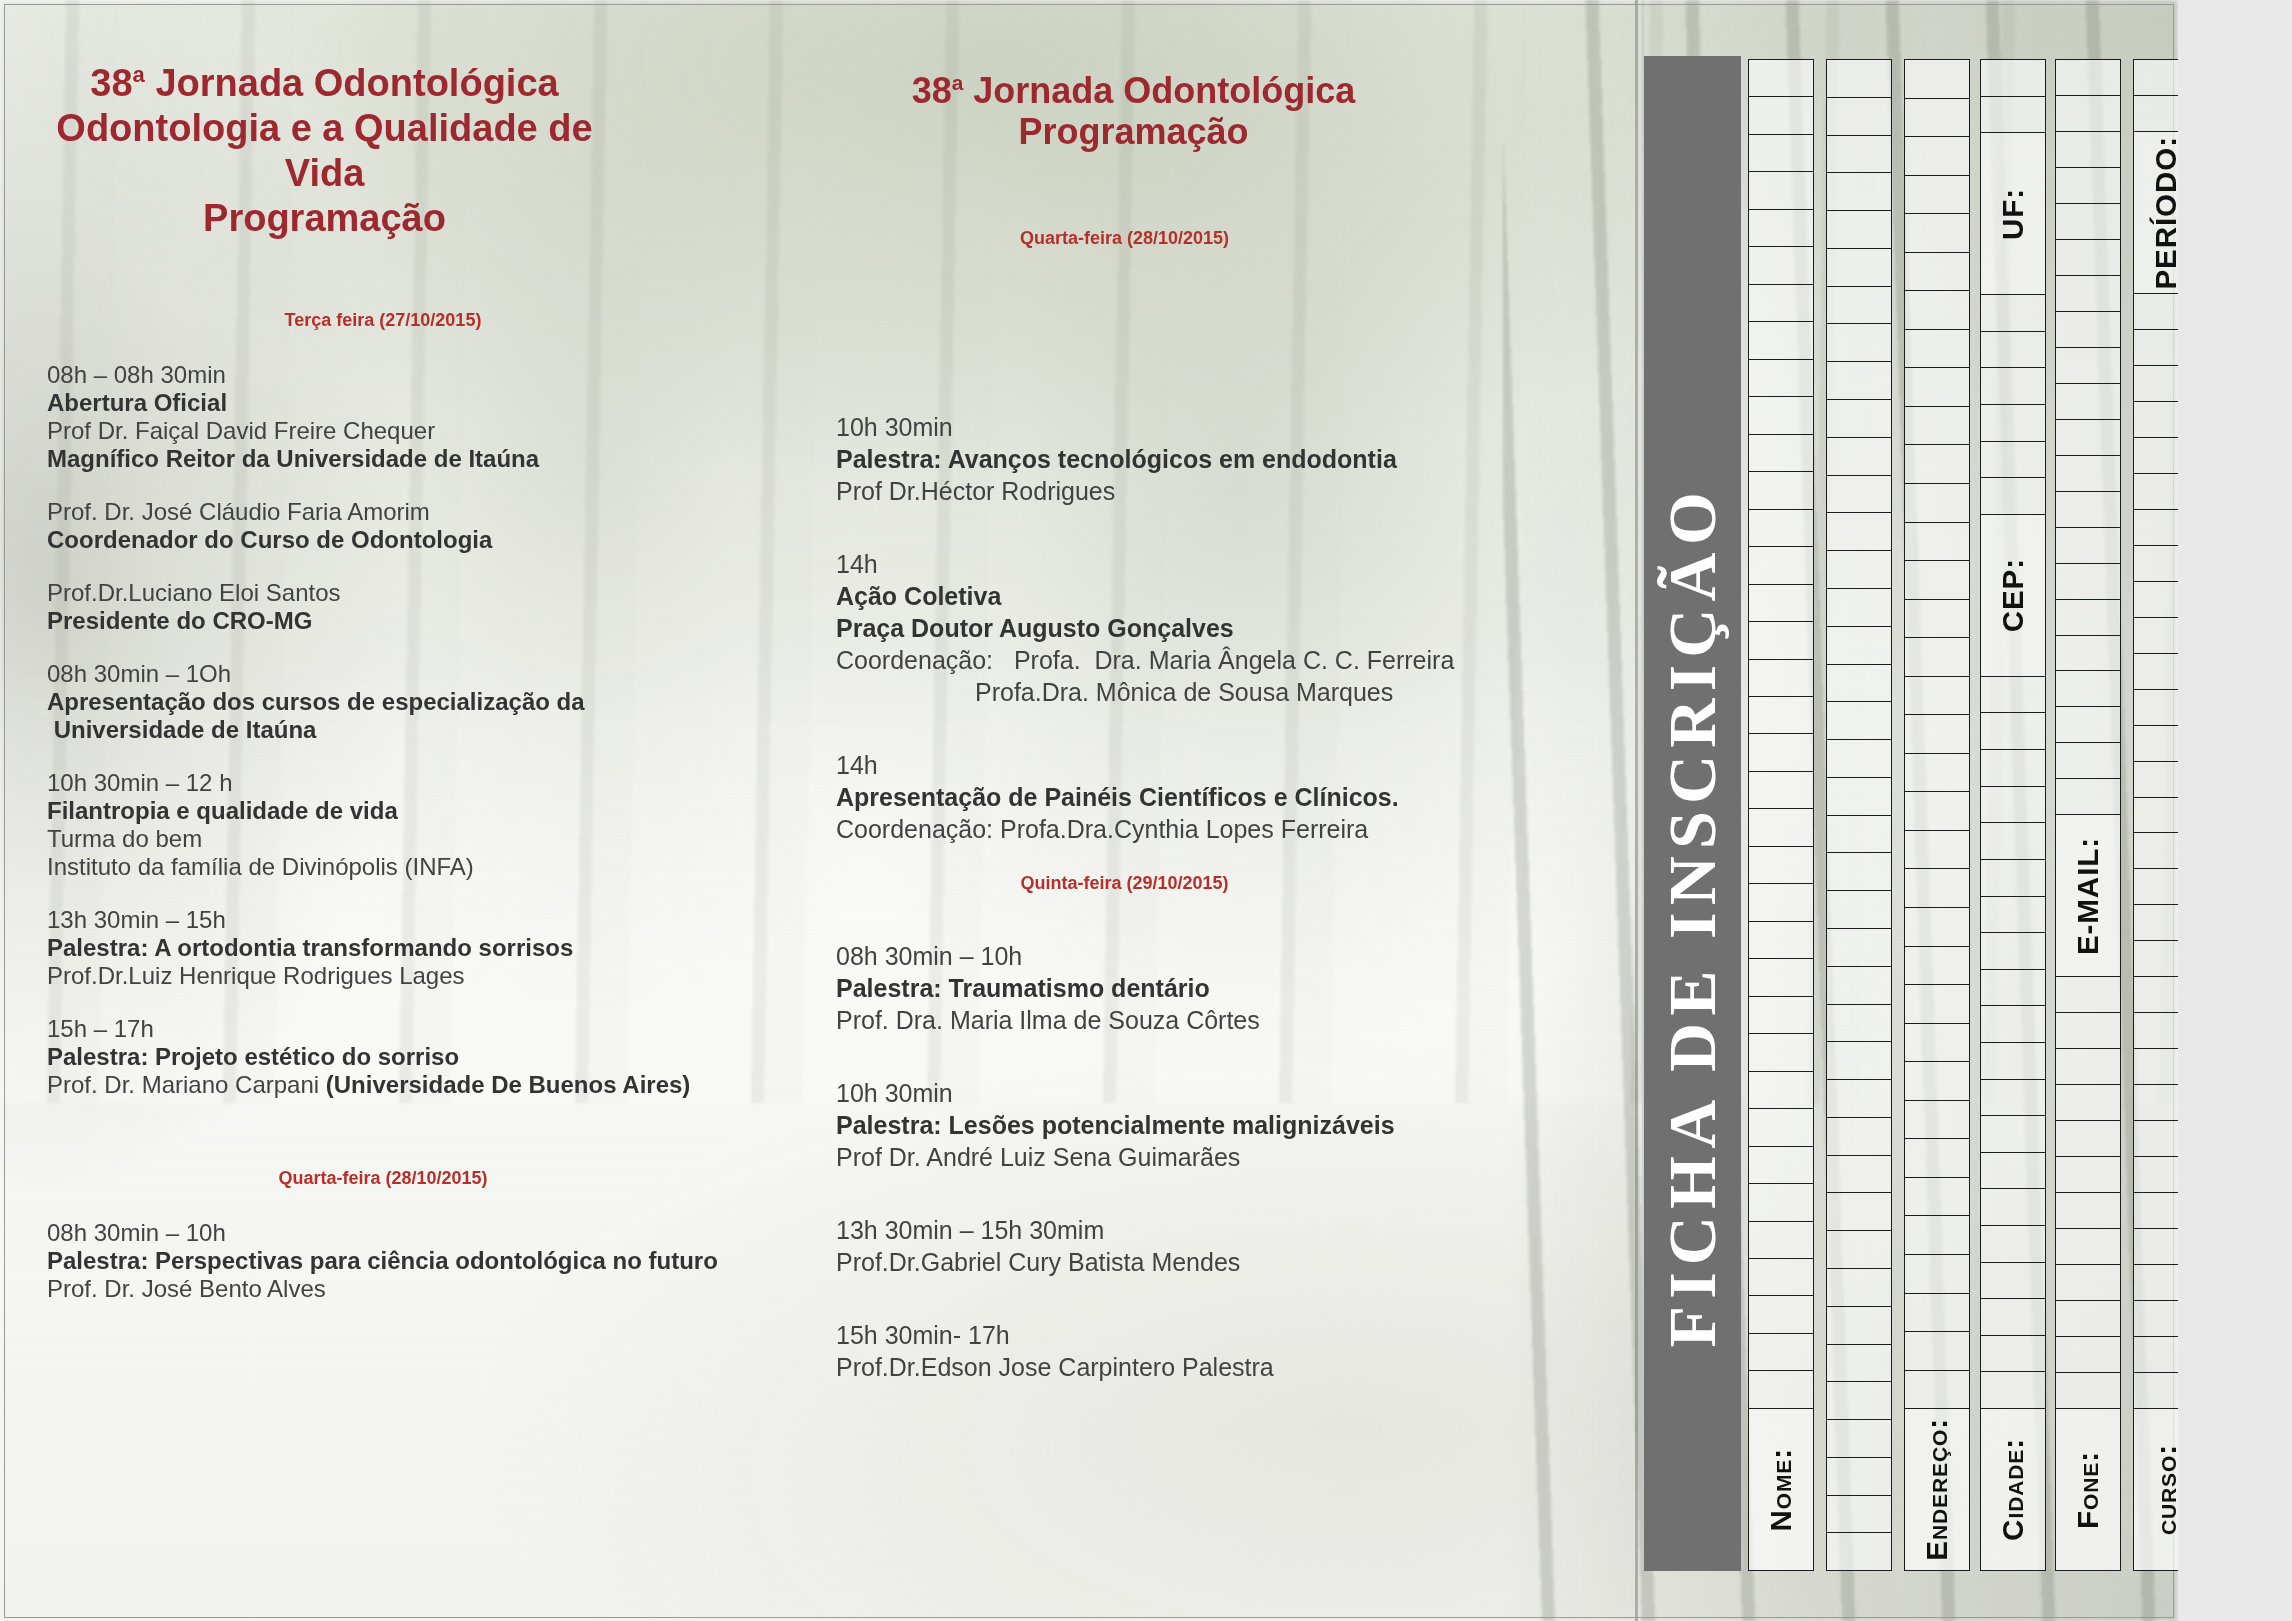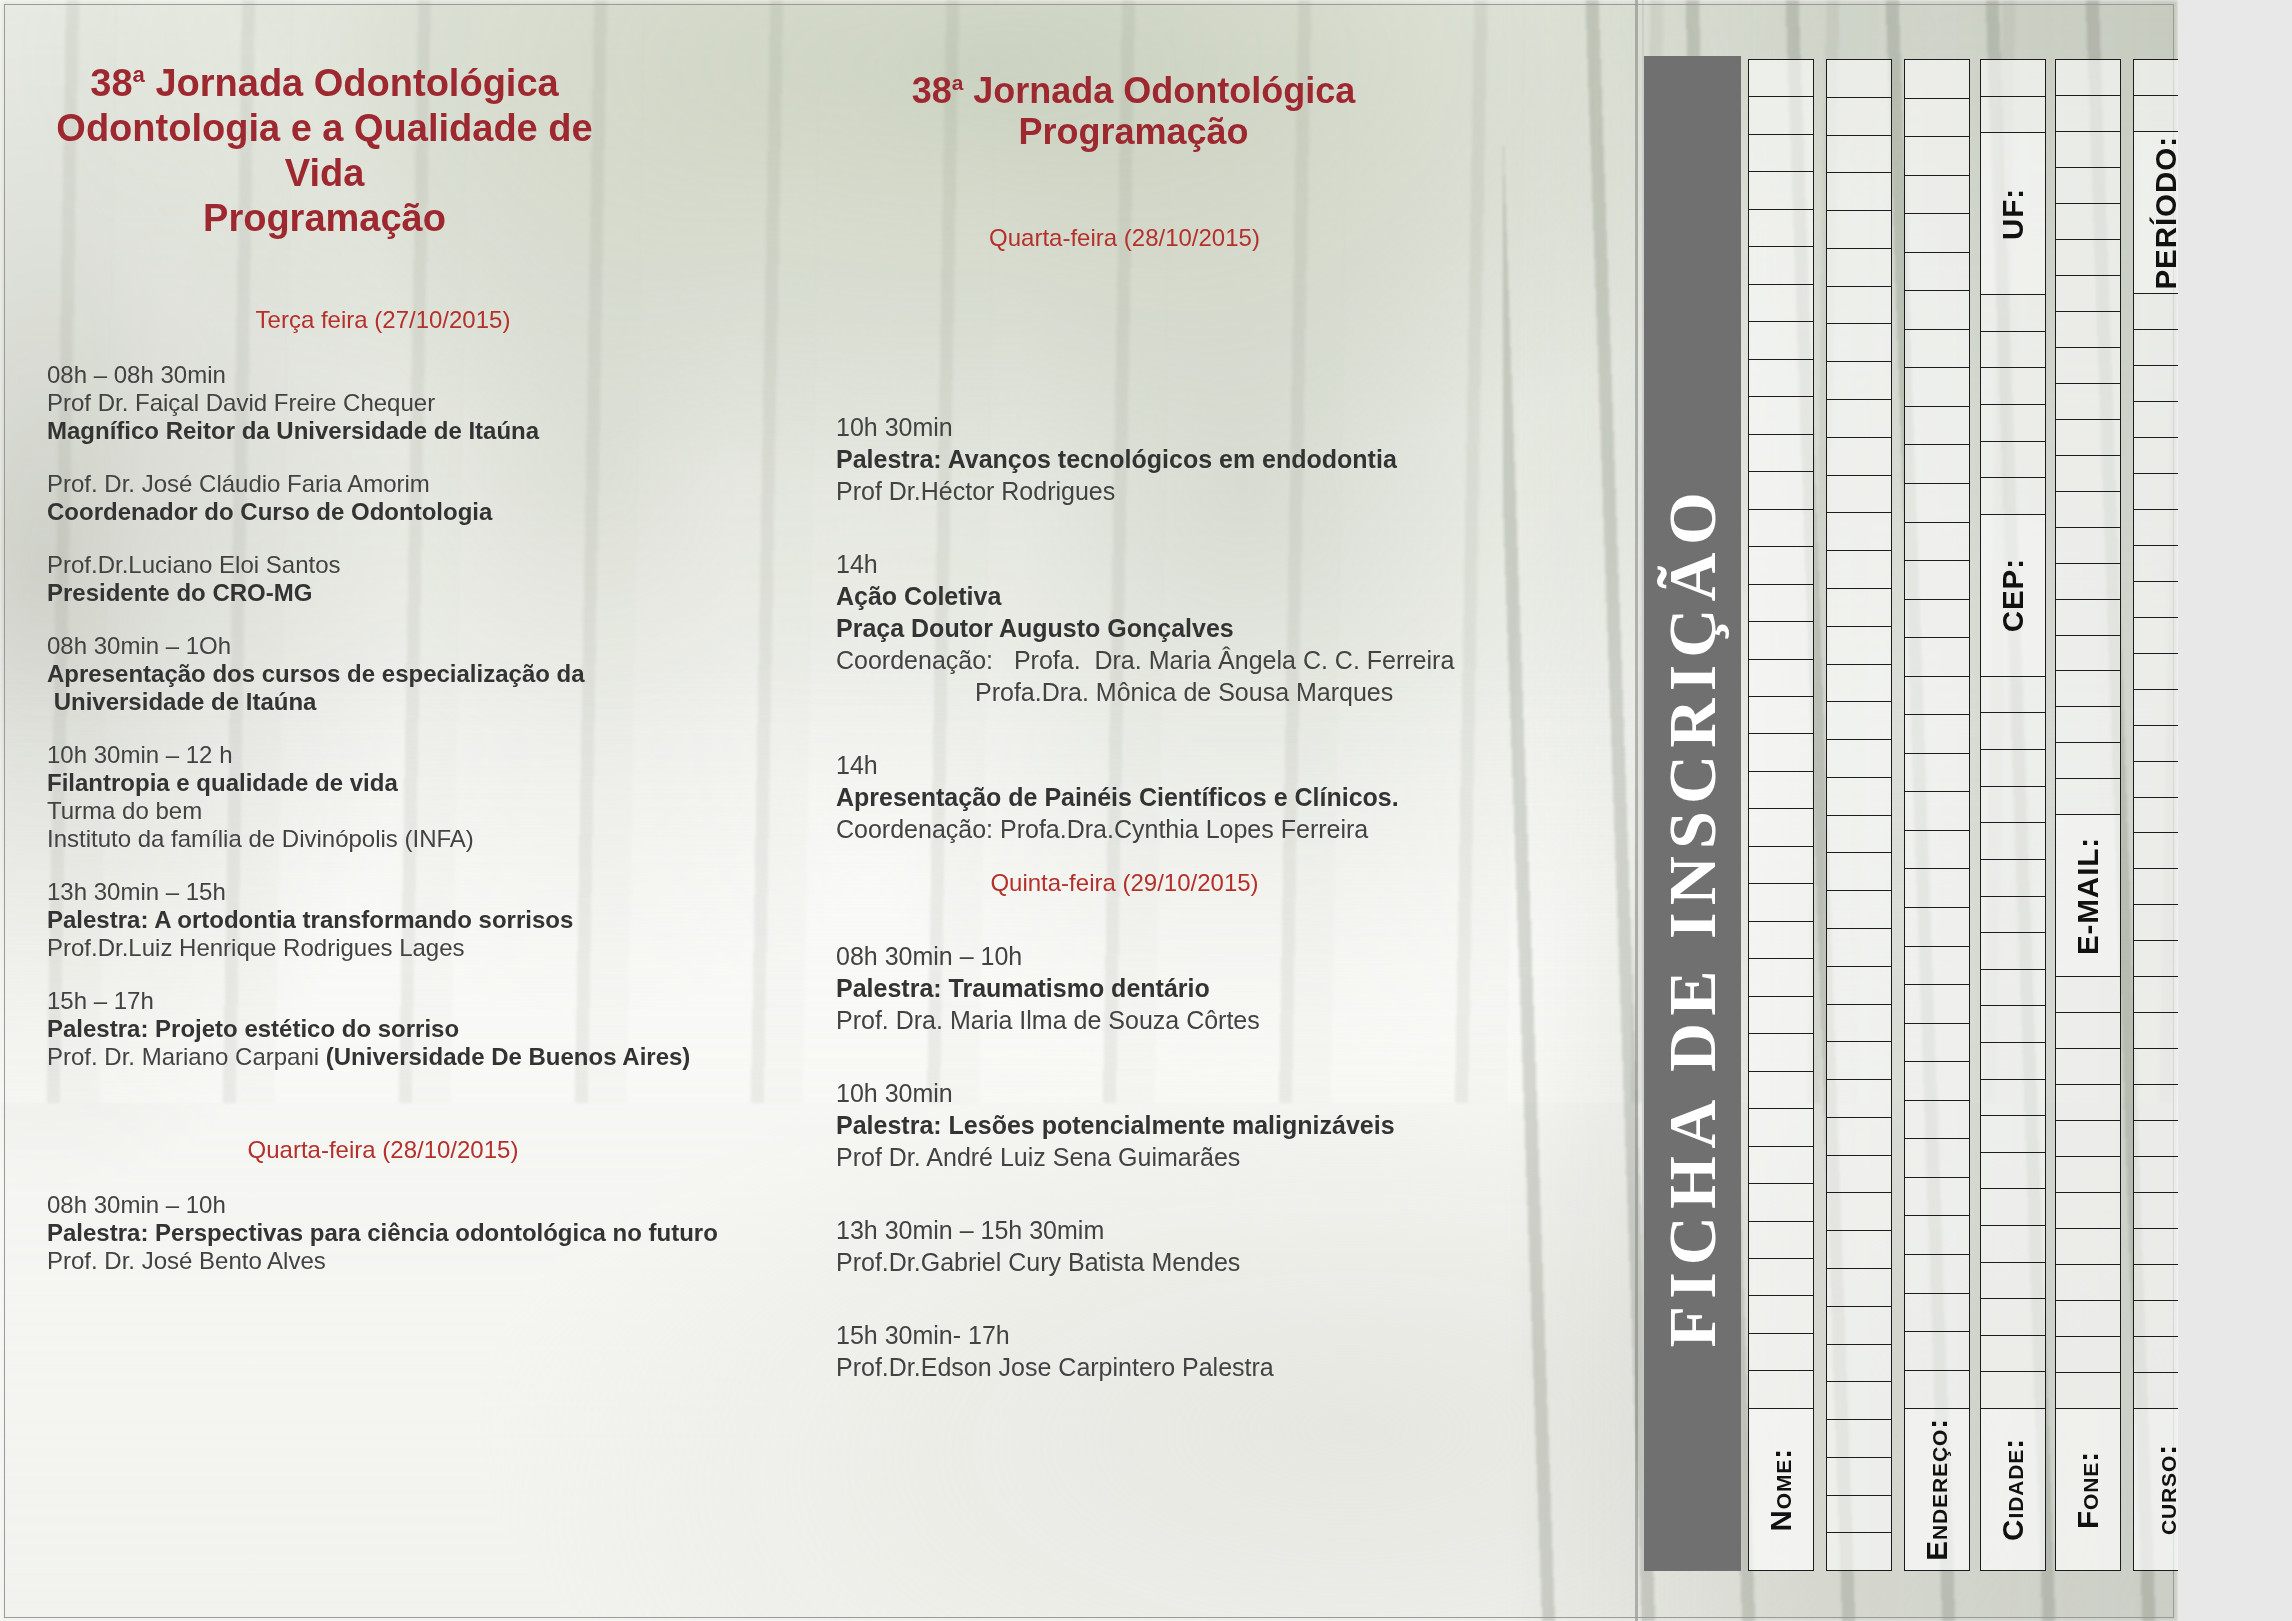--- a/index.html
+++ b/index.html
@@ -33,21 +33,21 @@
   .fold2{position:absolute;top:0;bottom:0;left:1642px;width:1.8px;background:rgba(200,200,200,0.7);}
 
   
   .col{position:absolute;top:36px;}
   .col-left{left:47px;width:672px;}
   .col-mid{left:836px;width:577px;}
   .title{font-weight:bold;color:var(--title-color);text-align:center;}
   .col-left .title{width:573px;margin-left:-9px;margin-top:25px;font-size:38px;line-height:45px;}
   .col-mid  .title{width:577px;padding-left:18px;box-sizing:border-box;margin-top:34px;font-size:36px;line-height:41px;}
   .title sup{font-size:58%;vertical-align:super;line-height:0;}
-  .heading{font-weight:normal;color:var(--heading-color);text-align:center;font-size:24px;line-height:32px;margin-top:63px;}
+  .heading{font-weight:bold;color:var(--heading-color);text-align:center;font-size:18px;line-height:32px;margin-top:63px;}
   .col-mid .heading{margin-top:70px;}
   .col-mid .heading.tight{margin-top:21.5px;}
   .event{margin-top:25px;font-size:24px;line-height:28px;color:#424242;}
   .col-mid .event{margin-top:41px;font-size:25px;line-height:32px;}
   .col-mid .event.gap{margin-top:157px;}
   .line{white-space:nowrap;}
   .line.bold, .line b{font-weight:bold;color:#333;}
   .line.ind{padding-left:139px;}
 
   
@@ -80,20 +80,21 @@
   <section class="col col-left">
     <div class="title">
       <div class="tline"><span>38</span><sup>a</sup><span> Jornada Odontológica</span></div>
       <div class="tline">Odontologia e a Qualidade de Vida</div>
       <div class="tline">Programação</div>
     </div>
     <div class="blocks" id="left-blocks">
         <div class="heading">Terça feira (27/10/2015)</div>
         <div class="event">
           <div class="line">08h – 08h 30min</div>
+          <div class="line bold">Abertura Oficial</div>
           <div class="line">Prof Dr. Faiçal David Freire Chequer</div>
           <div class="line bold">Magnífico Reitor da Universidade de Itaúna</div>
         </div>
         <div class="event">
           <div class="line">Prof. Dr. José Cláudio Faria Amorim</div>
           <div class="line bold">Coordenador do Curso de Odontologia</div>
         </div>
         <div class="event">
           <div class="line">Prof.Dr.Luciano Eloi Santos</div>
           <div class="line bold">Presidente do CRO-MG</div>

